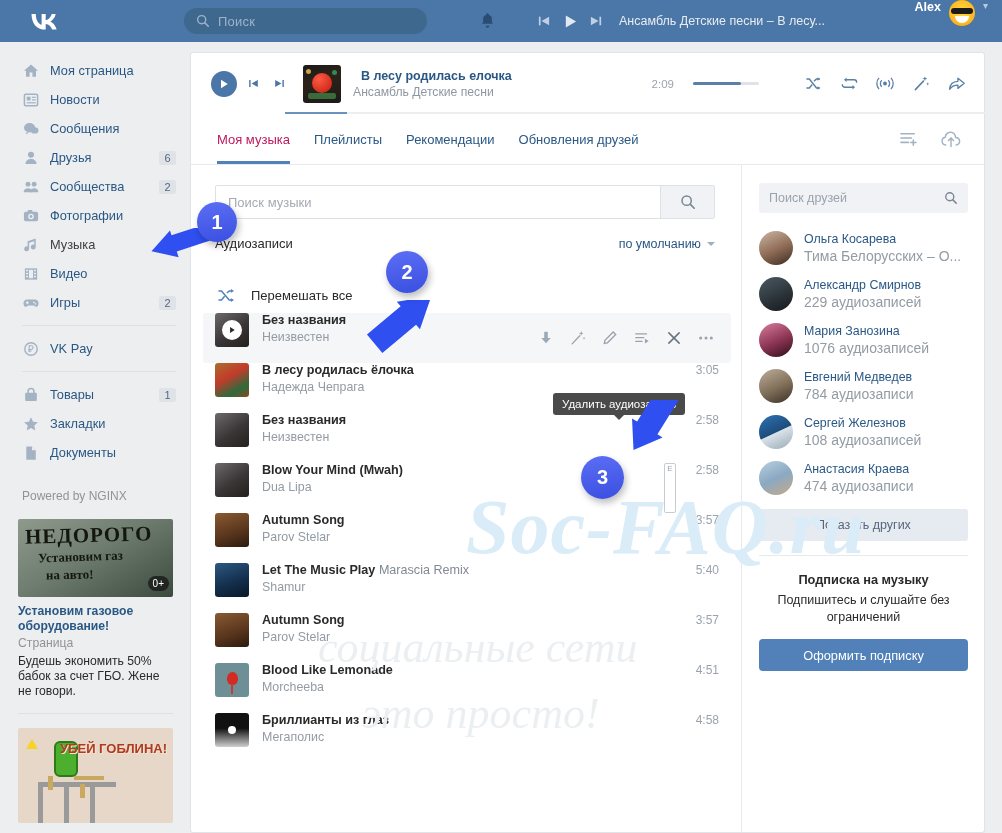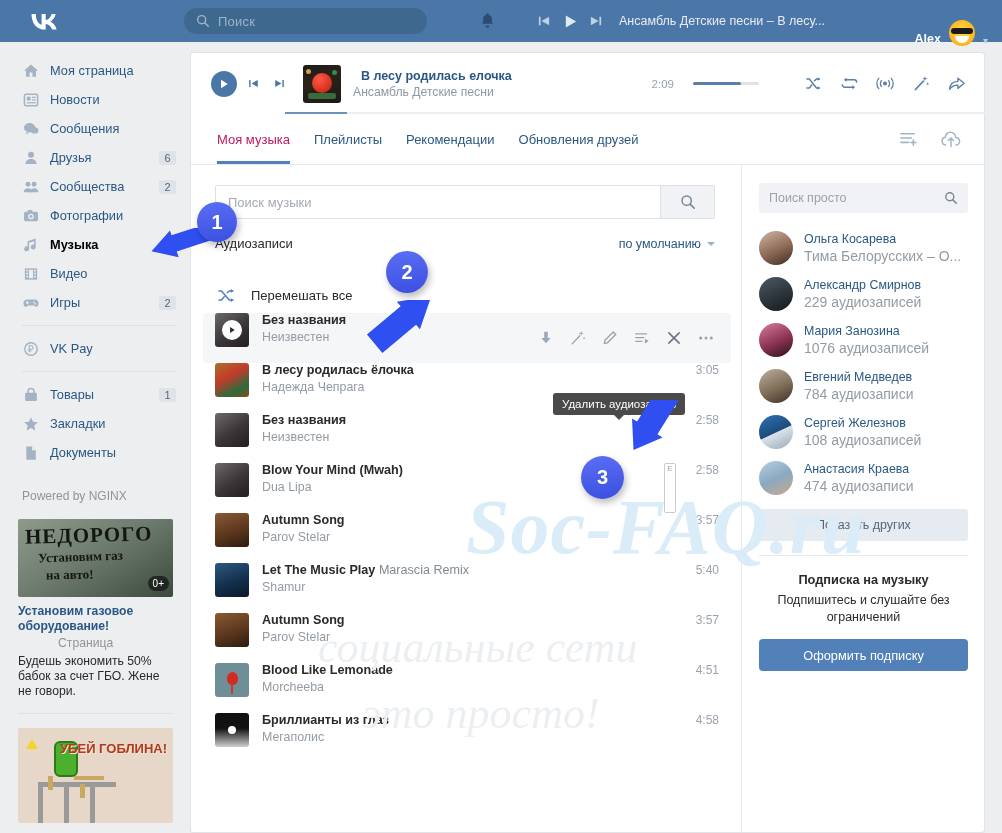--- a/index.html
+++ b/index.html
@@ -40,21 +40,21 @@
     margin-left: 34px;
     display: flex; align-items: center; gap: 0;
   }
   .mini-player .mp-btn { width: 26px; height: 20px; display:flex; align-items:center; justify-content:center; }
   .mini-player .mp-title {
     margin-left: 10px; color: #e8ecf1; font-size: 12.5px;
     white-space: nowrap;
   }
   .account {
     position: absolute; right: 14px; top: 0; height: 46px;
-    display: flex; align-items: flex-end; gap: 8px;
+    display: flex; align-items: flex-start; gap: 8px;
   }
   .account .acc-name { color: #fff; font-size: 12.5px; font-weight: bold; }
   .account .avatar {
     width: 26px; height: 26px; border-radius: 50%;
     background: radial-gradient(circle at 50% 45%, #ffd83d 0%, #fdbb26 60%, #e99a0c 100%);
     position: relative; overflow: hidden;
   }
   .account .avatar .shades {
     position:absolute; left:2px; top:8px; width:22px; height:6px;
     background:#1b1b1b; border-radius:3px;
@@ -77,21 +77,21 @@
     height: 29px; padding-left: 22px;
     position: relative;
   }
   .nav-item .nav-ico {
     width: 17px; height: 17px; flex: 0 0 17px;
     margin-right: 11px;
     display: flex; align-items: center; justify-content: center;
     color: #a3b3c4;
   }
   .nav-item .nav-label { font-size: 12.8px; color: #2a5885; }
-  .nav-item.active .nav-label { color: #000000; font-weight: bold; }
+  .nav-item.active .nav-label { color: #404040; }
   .nav-item .nav-count {
     position: absolute; right: 14px;
     background: #dfe3e8; color: #55677d;
     font-size: 11px; border-radius: 2px;
     padding: 1px 5px; min-width: 17px; text-align: center;
   }
   .nav-sep { height: 1px; background: #dde1e6; margin: 8px 14px 8px 22px; }
   .nav-ico svg { display: block; }
   .powered {
     margin: 22px 0 0 22px;
@@ -113,21 +113,21 @@
   .ad-img .t1 { position:absolute; left:7px; top:4px; font-size:21px; letter-spacing:1px; transform: rotate(-1.5deg); }
   .ad-img .t2 { position:absolute; left:20px; top:30px; font-size:13px; transform: rotate(-2deg); }
   .ad-img .t3 { position:absolute; left:28px; top:48px; font-size:13px; transform: rotate(-1deg); }
   .ad-img .agebadge {
     position: absolute; right: 4px; bottom: 6px;
     background: rgba(20,20,20,.72); color:#fff;
     font-family: "Liberation Sans", sans-serif;
     font-size: 10px; padding: 2px 5px; border-radius: 9px;
   }
   .ad-title { margin-top: 7px; font-size: 12.2px; color: #2a5885; font-weight: bold; line-height: 15px; }
-  .ad-sub { margin-top: 2px; font-size: 12.2px; color: #939393; margin-left: 40px; }
+  .ad-sub { margin-top: 2px; font-size: 12.2px; color: #939393; }
   .ad-text { margin-top: 4px; font-size: 12.2px; color: #2a2a2a; line-height: 15px; }
   .ad-sep { height:1px; background:#dde1e6; margin: 14px 0 0 0; width: 155px; }
   .ad-img2 {
     width: 155px; height: 95px; margin-top: 14px; border-radius: 2px;
     background: #e6d7c8; position: relative; overflow: hidden;
   }
   .ad-img2 .gob-text {
     position: absolute; right: 6px; top: 14px;
     color: #b03a20; font-weight: bold; font-size: 13px;
     line-height: 14px; text-align: right;
@@ -860,21 +860,21 @@
           <span class="t-dur">4:58</span>
         </div>
 
       </div>
 
       <div class="tooltip" style="left:362px; top:228px;">Удалить аудиозапись</div>
     </div>
 
     <div class="mp-right">
       <div class="fsearch">
-        <span class="fs-ph">Поиск просто</span>
+        <span class="fs-ph">Поиск друзей</span>
         <span class="fs-ico">
           <svg viewBox="0 0 16 16" width="14" height="14">
               <circle cx="6.6" cy="6.6" r="4.6" fill="none" stroke="#7a8794" stroke-width="1.6"></circle>
               <line x1="10.1" y1="10.1" x2="14" y2="14" stroke="#7a8794" stroke-width="1.8" stroke-linecap="round"></line>
             </svg>
         </span>
       </div>
 
       <div style="position:absolute;top:60px;left:0;width:243px;">
         <div class="friend">

